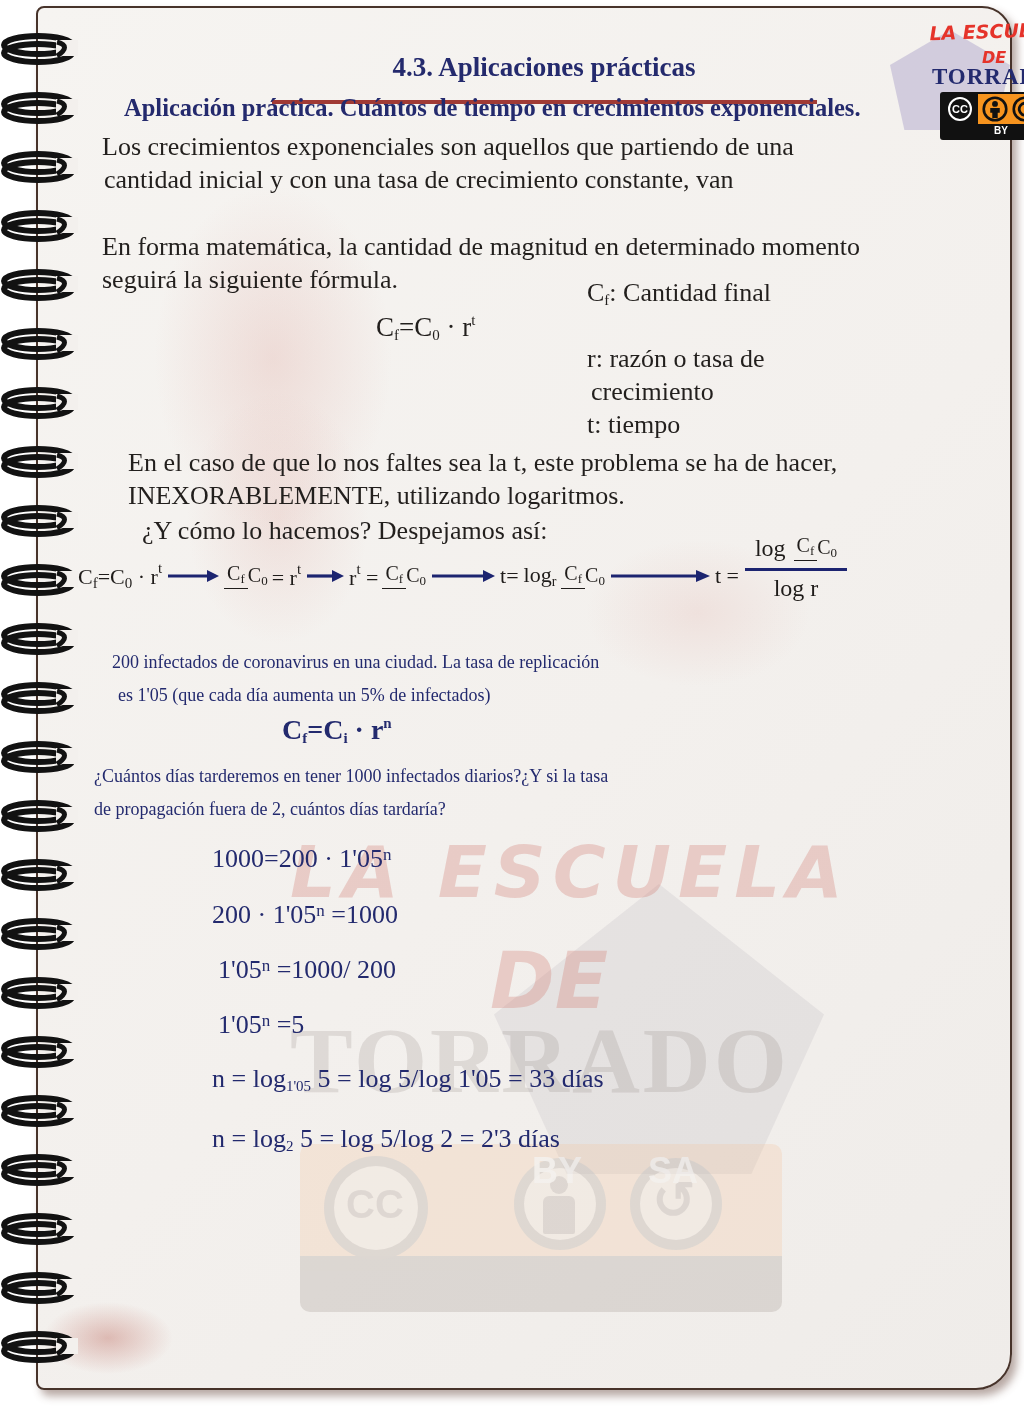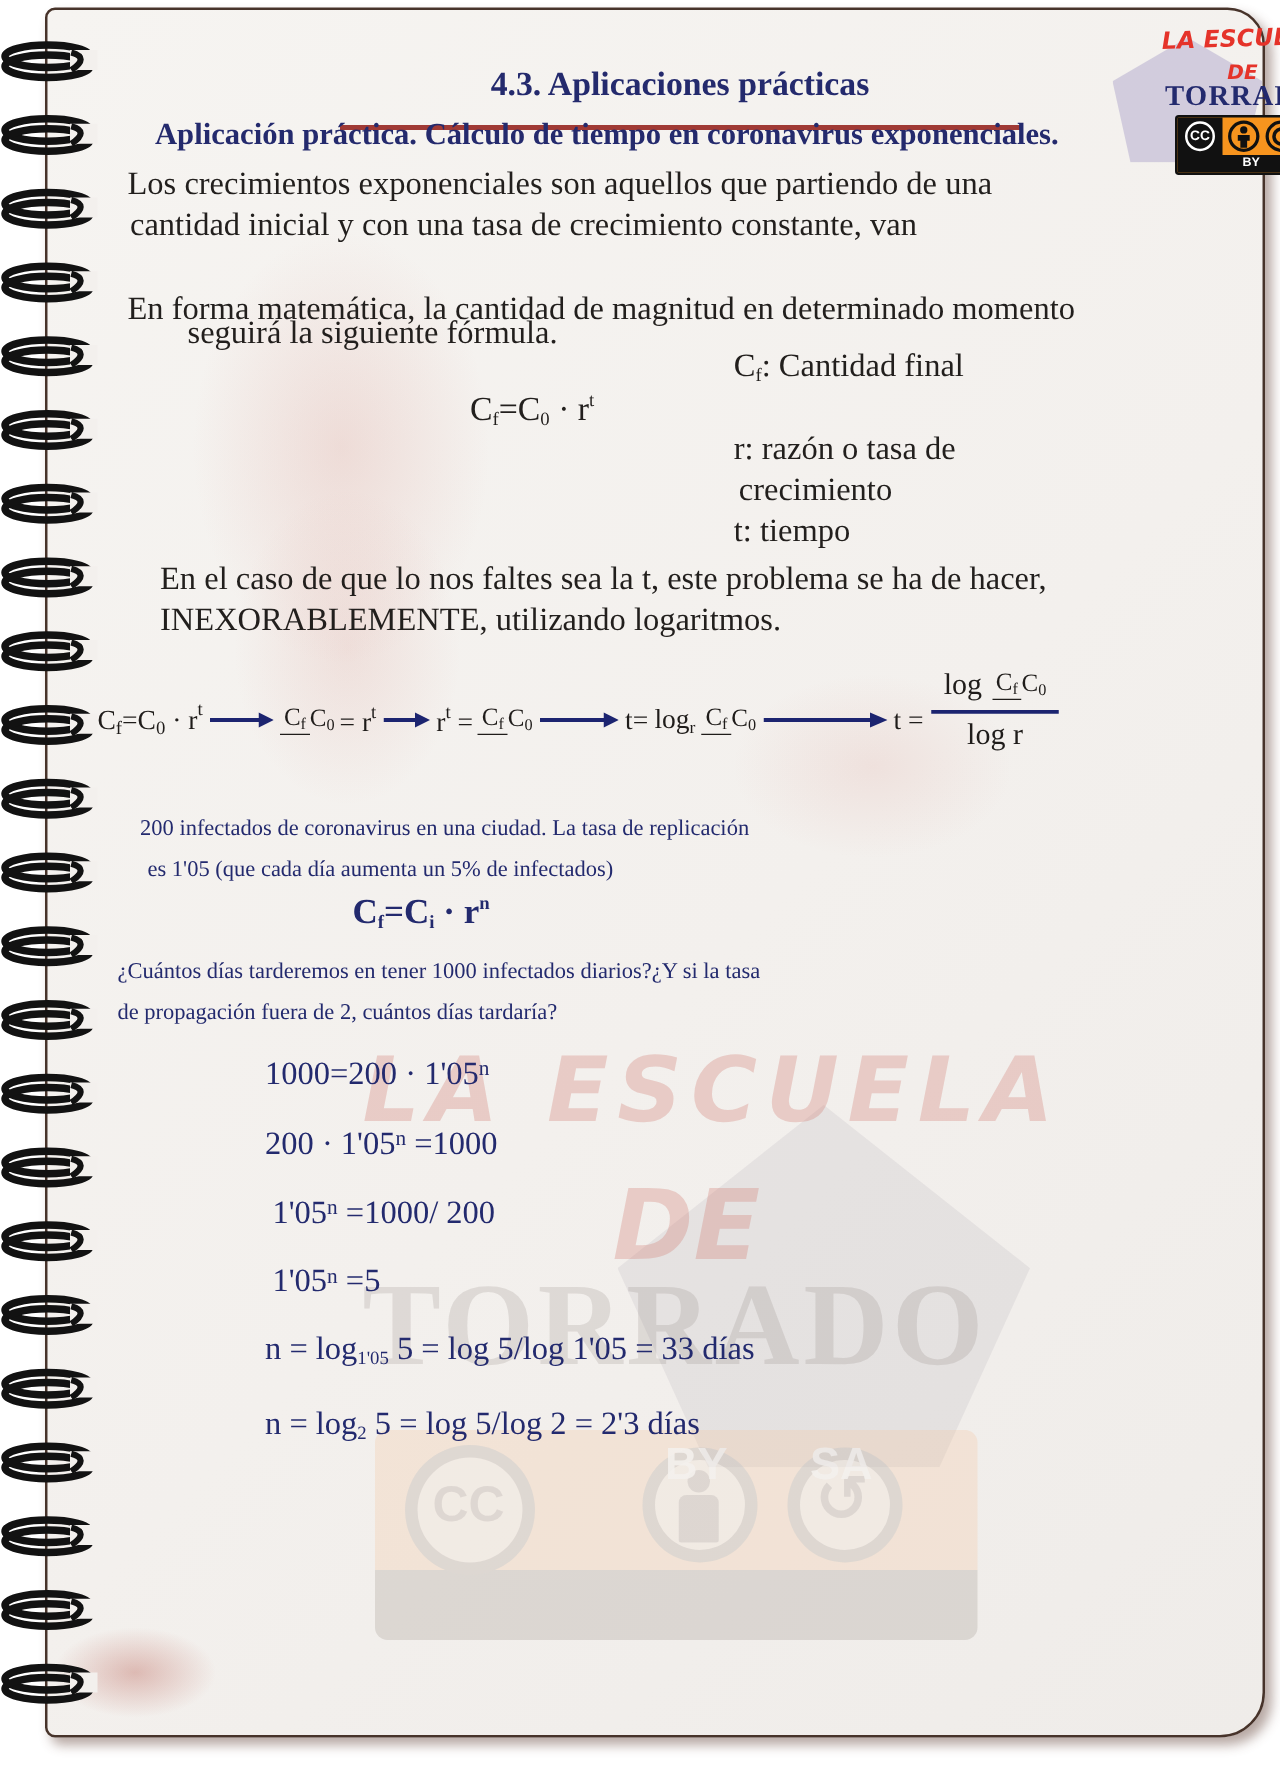--- a/index.html
+++ b/index.html
@@ -99,21 +99,21 @@
     <div class="wm-glyph" style="left:243px;top:52px;width:32px;height:38px;border-radius:6px 6px 2px 2px;background:rgba(200,190,182,.95);"></div>
     <div class="wm-circle" style="left:330px;top:14px;width:92px;height:92px;"></div>
     <div class="wm-glyph" style="left:352px;top:26px;font-size:52px;font-family:'DejaVu Sans',sans-serif;">↺</div>
     <span class="wm-by" style="left:232px;">BY</span>
     <span class="wm-sa" style="left:348px;">SA</span>
   </div>
 
   <div class="pentagon" style="left:852px;top:22px;"></div>
   <div class="abs title">4.3. Aplicaciones prácticas</div>
   <div class="title-underline"></div>
-  <div class="abs subtitle">Aplicación práctica. Cálculo de tiempo en coronavirus exponenciales.</div>
+  <div class="abs subtitle">Aplicación práctica. Cuántos de tiempo en crecimientos exponenciales.</div>
 
   <div class="abs logo-l1">LA ESCUELA</div>
   <div class="abs logo-l2">DE</div>
   <div class="abs logo-l3">TORRADO</div>
 
   <div class="badge">
     <div class="ccbox">
       <div class="cc-circle">CC</div>
     </div>
     <svg class="icon" style="left:40px;" viewBox="0 0 24 24">
@@ -128,35 +128,36 @@
     </svg>
     <div class="strip">
       <span style="left:52px;">BY</span>
 
     </div>
   </div>
 
   <div class="abs black-line" style="left:64px;top:122px;">Los crecimientos exponenciales son aquellos que partiendo de una</div>
   <div class="abs black-line" style="left:66px;top:155px;">cantidad inicial y con una tasa de crecimiento constante, van</div>
   <div class="abs black-line" style="left:64px;top:222px;">En forma matemática, la cantidad de magnitud en determinado momento</div>
-  <div class="abs black-line" style="left:64px;top:241px;margin-left:48px;">seguirá la siguiente fórmula.</div>
+  <div class="abs black-line" style="left:64px;top:255px;">seguirá la siguiente fórmula.</div>
 
   <div class="abs mainformula">
     <span>C</span><sub class="s">f</sub><span>=C</span><sub class="s">0</sub><span> · r</span><sup class="t">t</sup>
   </div>
 
   <div class="abs black-line" style="left:549px;top:268px;">
     <span>C</span><sub class="s">f</sub><span>: Cantidad final</span>
   </div>
   <div class="abs black-line" style="left:549px;top:334px;">r: razón o tasa de</div>
   <div class="abs black-line" style="left:553px;top:367px;">crecimiento</div>
   <div class="abs black-line" style="left:549px;top:400px;">t: tiempo</div>
 
   <div class="abs black-line" style="left:90px;top:438px;">En el caso de que lo nos faltes sea la t, este problema se ha de hacer,</div>
   <div class="abs black-line" style="left:90px;top:471px;">INEXORABLEMENTE, utilizando logaritmos.</div>
+  <div class="abs black-line" style="left:104px;top:506px;">¿Y cómo lo hacemos? Despejamos así:</div>
 
   <div class="chain">
     <span>
       <span>C</span><sub class="s">f</sub><span>=C</span><sub class="s">0</sub><span> · r</span><sup class="t">t</sup>
     </span>
     <svg class="arrow" width="52" height="16" viewBox="0 0 52 16">
         <line x1="1" y1="8" x2="42" y2="8" stroke="#1c2470" stroke-width="3.2"></line>
         <polygon points="40,2 52,8 40,14" fill="#1c2470"></polygon>
       </svg>
     <span style="display:inline-flex;align-items:center;gap:4px;">

